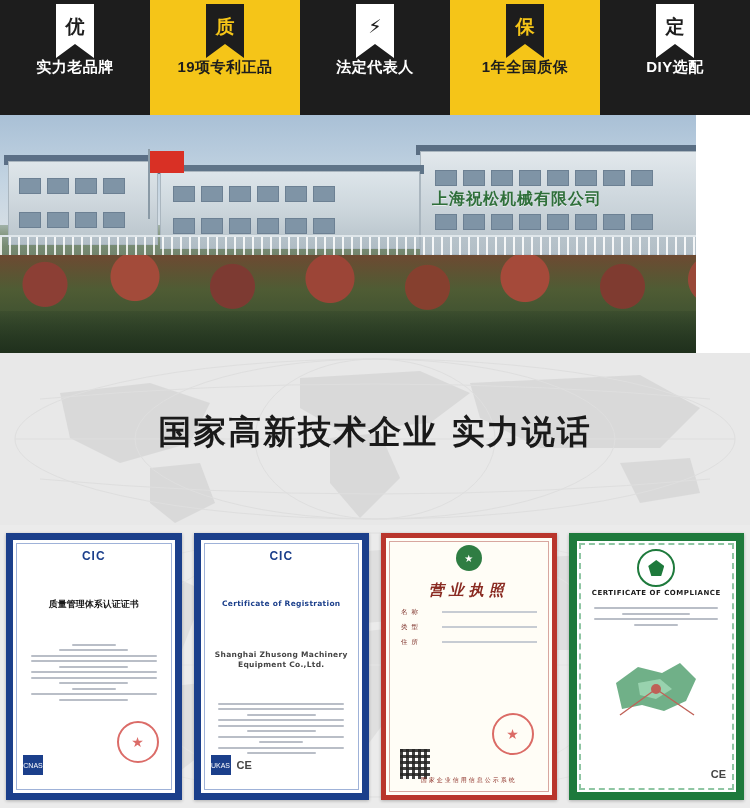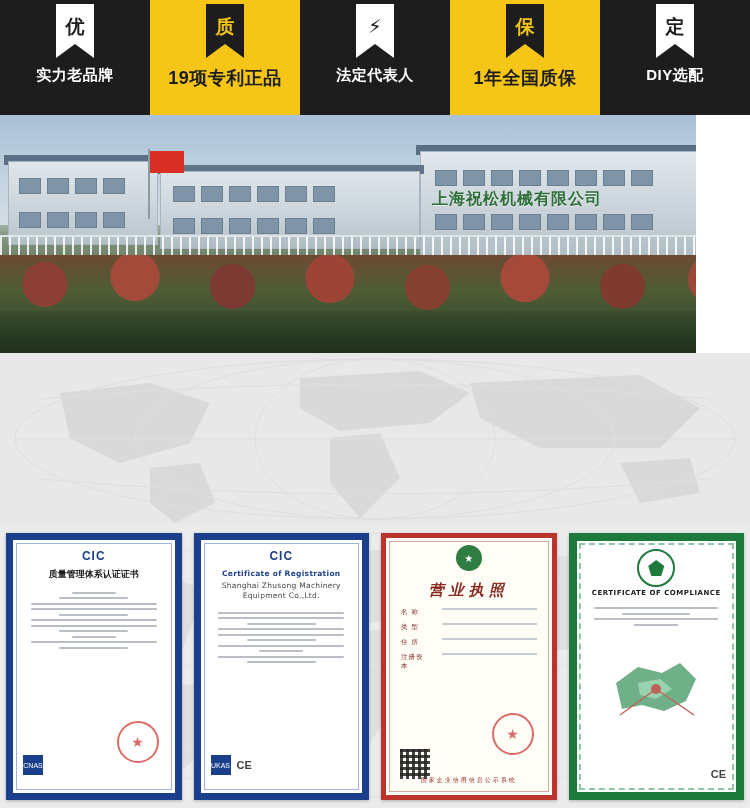--- a/index.html
+++ b/index.html
@@ -57,32 +57,31 @@
     font-weight: bold;
     color: #1d1d1d;
     line-height: 1;
     margin-top: -10px;
     font-family: "DejaVu Sans", "Liberation Sans", sans-serif;
   }
   .feature-cell.alt .ribbon-glyph {
     color: #f5c518;
   }
   .feature-label {
-    margin-top: 8px;
     font-size: 15px;
     font-weight: bold;
     color: #ffffff;
     letter-spacing: 0.5px;
     white-space: nowrap;
   }
   .feature-cell.alt .feature-label {
     color: #1d1d1d;
   }
   .feature-label.small {
-    font-size: 18px;
+    font-size: 15px;
   }
 
   
   .factory-photo {
     width: 696px;
     height: 238px;
     position: relative;
     overflow: hidden;
     background: linear-gradient(to bottom, #9fb8cf 0%, #bccfe0 28%, #c7d4de 40%, #6a7f5a 55%, #4a5c3e 70%, #3e4c35 100%);
   }
@@ -253,20 +252,21 @@
     overflow: hidden;
     box-shadow: 0 1px 3px rgba(0,0,0,0.25);
     display: flex;
     flex-direction: column;
     align-items: center;
   }
   
   .cert-inner.blue {
     border: 7px solid #1b3f8b;
     background: #ffffff;
+    gap: 22px;
   }
   .cert-inner.blue::before {
     content: "";
     position: absolute;
     left: 3px; right: 3px; top: 3px; bottom: 3px;
     border: 1px solid #9fb2d8;
     pointer-events: none;
   }
   
   .cert-inner.license {
@@ -293,21 +293,21 @@
     pointer-events: none;
   }
   .cert-logo {
     margin-top: 9px;
     font-size: 12px;
     font-weight: bold;
     color: #1b3f8b;
     letter-spacing: 1px;
   }
   .cert-title {
-    margin-top: 6px;
+    margin-top: 14px;
     font-size: 9px;
     font-weight: bold;
     color: #1a1a1a;
     text-align: center;
     line-height: 1.25;
     padding: 0 8px;
     font-family: "DejaVu Sans", "Liberation Sans", sans-serif;
   }
   .cert-title.lic {
     font-size: 15px;
@@ -398,20 +398,21 @@
   }
   .lic-table {
     margin-top: 8px;
     width: 82%;
     font-size: 6px;
     color: #444;
   }
   .lic-row {
     display: flex;
     gap: 15px;
+    align-items: center;
     margin-bottom: 6px;
   }
   .lic-key {
     width: 26px;
     color: #7a2c25;
     font-size: 6.5px;
     letter-spacing: 1px;
     flex: none;
     font-family: "DejaVu Sans", "Liberation Sans", sans-serif;
   }
@@ -590,20 +591,21 @@
       </g>
       <g fill="none" stroke="#d8d8d8" stroke-width="1">
         <ellipse cx="375" cy="86" rx="360" ry="80"></ellipse>
         <ellipse cx="375" cy="86" rx="240" ry="80"></ellipse>
         <ellipse cx="375" cy="86" rx="120" ry="80"></ellipse>
         <line x1="15" y1="86" x2="735" y2="86"></line>
         <path d="M40 46 Q375 16 710 46"></path>
         <path d="M40 126 Q375 156 710 126"></path>
       </g>
     </svg>
+    <div class="headline-main">国家高新技术企业 实力说话</div>
   </div>
 
   <div class="cert-band">
     <svg class="world-map" viewBox="0 0 750 283" preserveAspectRatio="none">
       <rect x="0" y="0" width="750" height="283" fill="#ebebeb"></rect>
       <g fill="#d3d3d3">
         <path d="M30 50 L140 36 L205 66 L180 130 L95 155 L40 110 Z"></path>
         <path d="M140 165 L200 158 L220 215 L175 250 L145 210 Z"></path>
         <path d="M300 30 L430 22 L480 52 L440 92 L340 100 L300 70 Z"></path>
         <path d="M330 110 L385 104 L405 170 L360 230 L330 175 Z"></path>
@@ -639,21 +641,21 @@
         <div class="cert-badges">
           <div class="badge-sq">CNAS</div>
         </div>
       </div>
     </div>
 
     <div class="cert">
       <div class="cert-inner blue">
         <div class="cert-logo">CIC</div>
         <div class="cert-title en">Certificate of Registration</div>
-        <div class="cert-title en" style="margin-top:3px;font-weight:normal;color:#444;">Shanghai Zhusong Machinery Equipment Co.,Ltd.</div>
+        <div class="cert-title en" style="margin-top:20px;font-weight:bold;color:#444;">Shanghai Zhusong Machinery Equipment Co.,Ltd.</div>
         <div class="cert-lines">
           <div class="cline full"></div>
           <div class="cline full"></div>
           <div class="cline s"></div>
           <div class="cline full"></div>
           <div class="cline full"></div>
           <div class="cline s"></div>
           <div class="cline full"></div>
           <div class="cline xs"></div>
           <div class="cline full"></div>
@@ -676,24 +678,20 @@
             <span class="lic-val"></span>
           </div>
           <div class="lic-row">
             <span class="lic-key">类 型</span>
             <span class="lic-val"></span>
           </div>
           <div class="lic-row">
             <span class="lic-key">住 所</span>
             <span class="lic-val"></span>
           </div>
-          <div class="lic-row">
-            <span class="lic-key">注册资本</span>
-            <span class="lic-val"></span>
-          </div>
         </div>
         <div class="qr"></div>
         <div class="cert-seal" style="right:18px;bottom:40px;"></div>
         <div class="lic-footer">国家企业信用信息公示系统</div>
       </div>
     </div>
 
     <div class="cert">
       <div class="cert-inner green">
         <div class="green-logo"></div>

